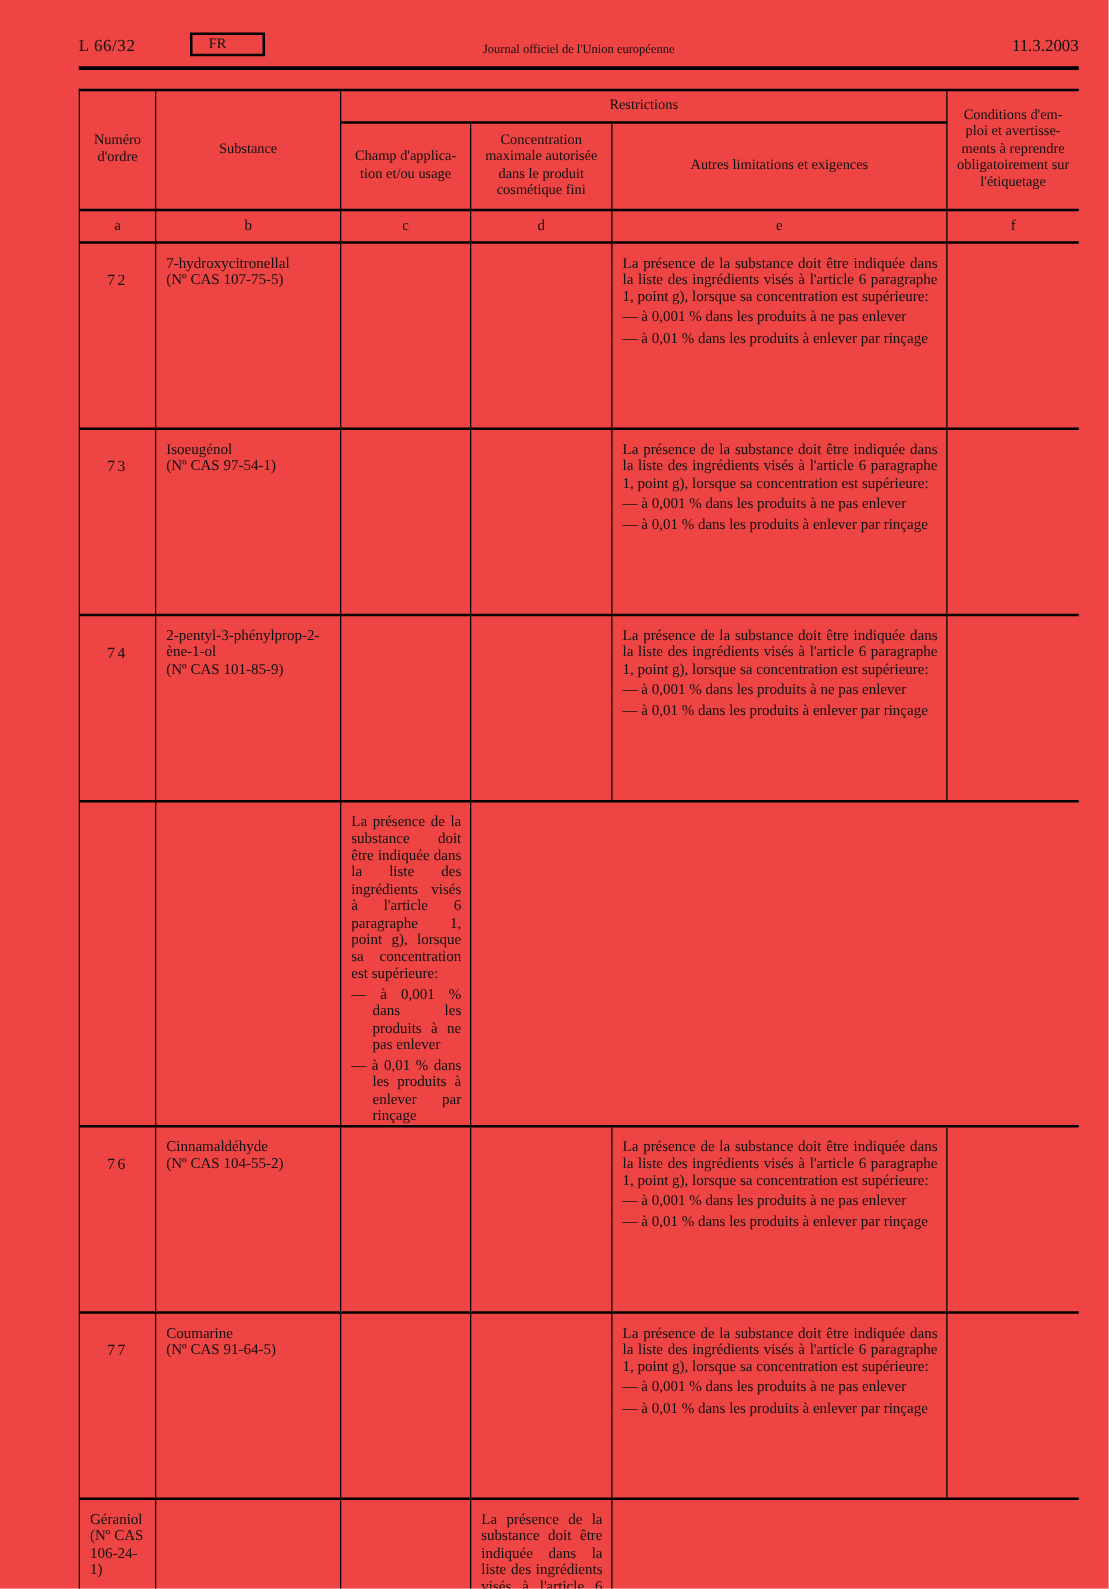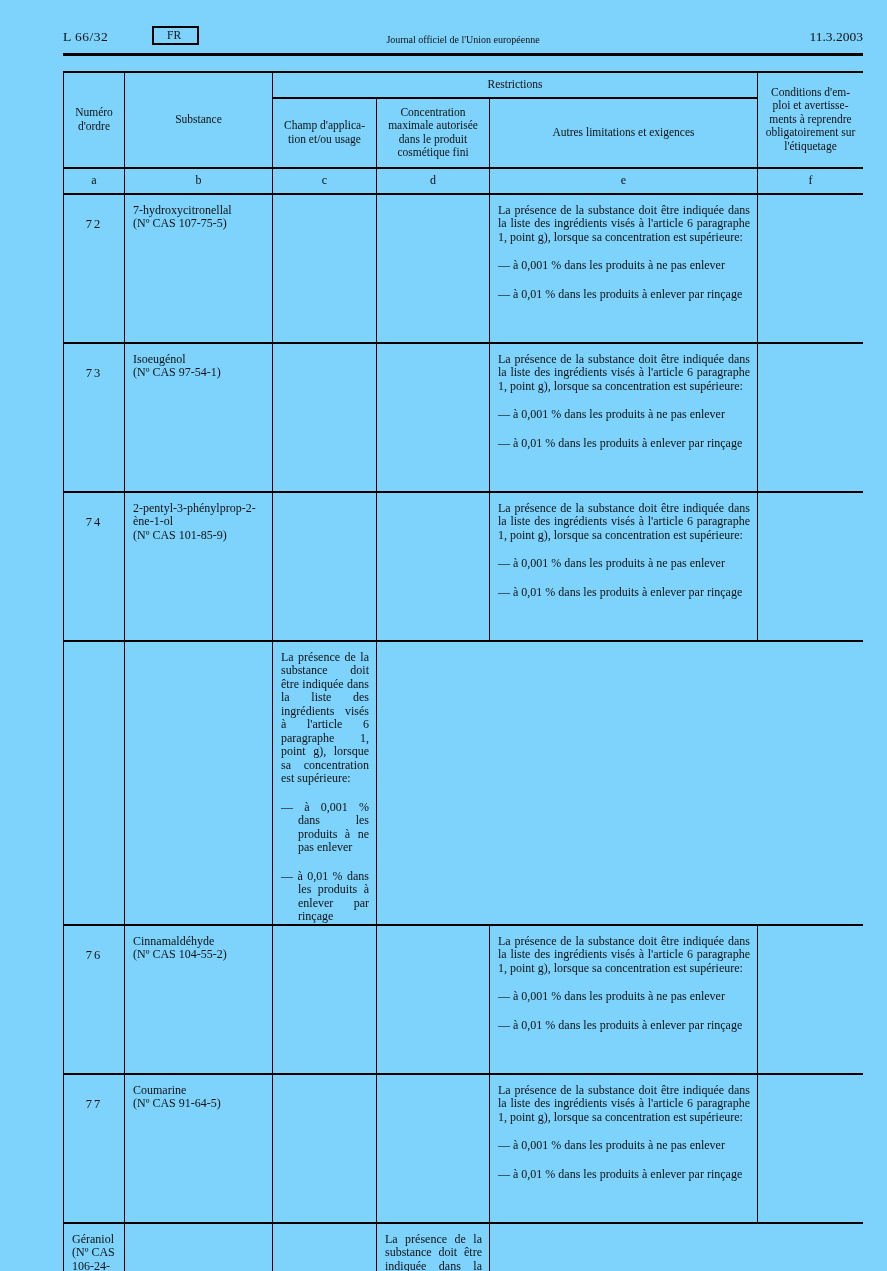--- a/index.html
+++ b/index.html
@@ -6,21 +6,21 @@
     margin: 0;
     padding: 0;
     background: #ffffff;
     font-family: "Liberation Serif", "DejaVu Serif", serif;
     color: #111111;
   }
   .page {
     position: relative;
     width: 887px;
     height: 1271px;
-    background: #7dd3fc;
+    background: #ef4444;
     overflow: hidden;
   }
   
   .page-header {
     position: relative;
     margin: 23px 24px 0 63px;
     width: 800px;
     height: 22px;
   }
   .pnum {
@@ -28,21 +28,21 @@
     left: 0;
     bottom: 0;
     font-size: 13.5px;
     letter-spacing: 0.5px;
   }
   .frbox {
     position: absolute;
     left: 89px;
     bottom: 0;
     border: 2px solid #000;
-    padding: 0px 16px 1px 13px;
+    padding: 0px 29px 1px 13px;
     font-size: 11.5px;
     line-height: 14px;
   }
   .jtitle {
     position: absolute;
     left: 50%;
     transform: translateX(-50%);
     bottom: 0;
     font-size: 10px;
     white-space: nowrap;
@@ -132,21 +132,21 @@
   .ecell {
     padding: 9px 7px 0 8px;
     font-size: 12px;
     line-height: 13.5px;
     text-align: justify;
   }
   .intro { margin-bottom: 3px; }
   .ritem {
     padding-left: 17px;
     text-indent: -17px;
-    margin-top: 15px;
+    margin-top: 3px;
   }
 </style>
 </head>
 <body>
 
 <div class="page">
 
   <div class="page-header">
     <span class="pnum">L 66/32</span>
     <span class="frbox">FR</span>

